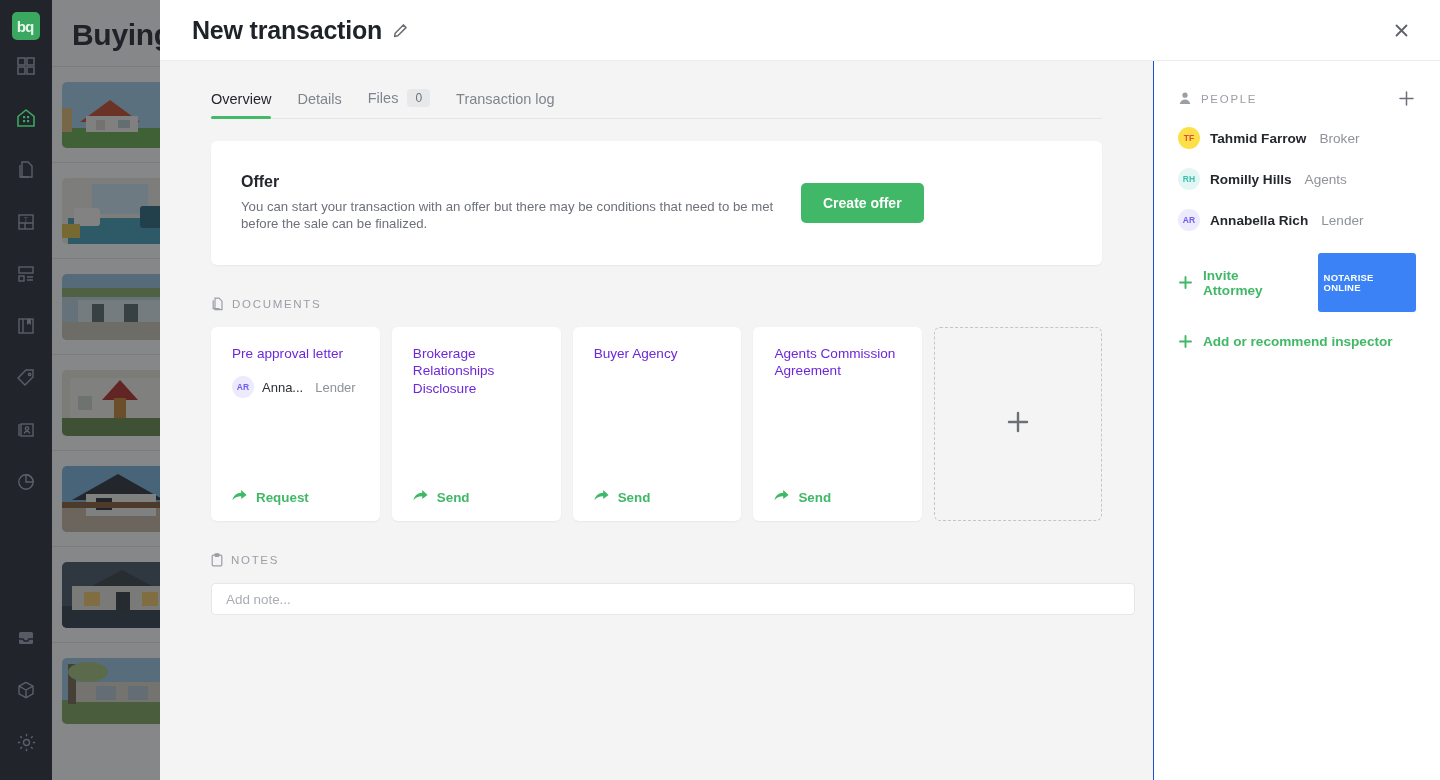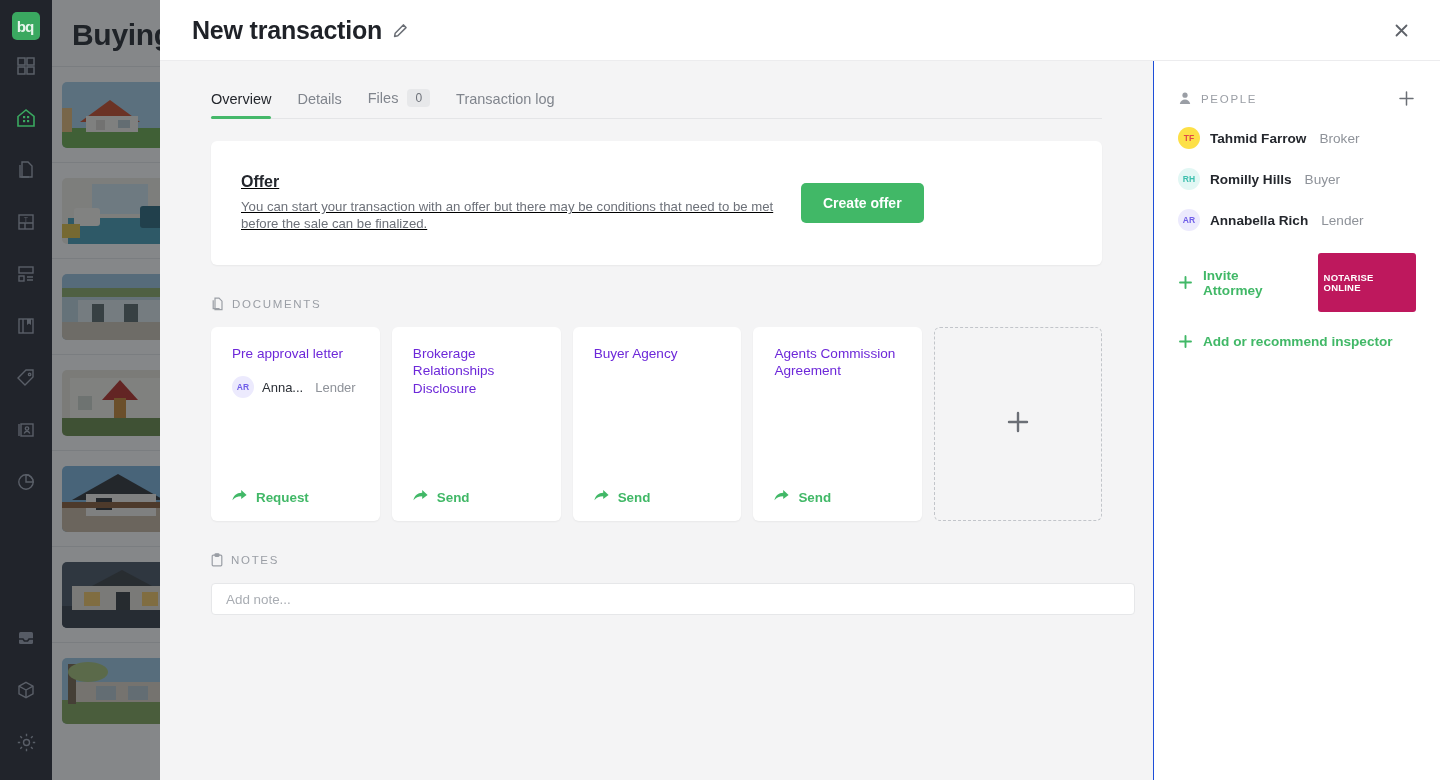--- a/index.html
+++ b/index.html
@@ -97,21 +97,21 @@
     background:#e7e8ea; color:#6e727a; font-size:12px; border-radius:4px;
     padding:3px 8px; line-height:1;
   }
 
   
   .offer-card {
     margin-top:22px; background:#ffffff; border-radius:6px;
     height:124px; display:flex; align-items:center; padding:0 32px 0 30px;
     box-shadow:0 1px 2px rgba(20,22,26,0.05);
   }
-  .offer-text { flex:1 1 auto; max-width:560px;text-decoration:underline; }
+  .offer-text { flex:1 1 auto; max-width:560px; }
   .offer-title { font-size:16px; font-weight:bold; color:#24272d; }
   .offer-desc {
     margin-top:8px; font-size:13.2px; line-height:1.28; color:#6d7179;
   }
   .btn-primary {
     background:#41b867; color:#ffffff; font-size:14px; font-weight:bold;
     border:none; border-radius:5px; padding:12px 22px; cursor:pointer;
     white-space:nowrap;
   }
 
@@ -176,21 +176,21 @@
     display:flex; align-items:center; gap:10px; margin-top:19px; cursor:pointer;
   }
   .person-name { font-size:13.6px; font-weight:bold; color:#24272d; }
   .person-role { font-size:13.6px; color:#8e9299; margin-left:3px; }
   .action-row {
     display:flex; align-items:center; gap:10px; margin-top:22px; cursor:pointer;
   }
   .action-plus { color:#41b867; display:flex; }
   .action-label { font-size:13.6px; font-weight:bold; color:#41b867; }
   .badge-blue {
-    background:#be185d; color:#ffffff; font-size:9.5px; font-weight:bold;
+    background:#3b82f6; color:#ffffff; font-size:9.5px; font-weight:bold;
     letter-spacing:0.2px; border-radius:3px; padding:20px 6px; margin-left:10px;
     line-height:1;
   }
 </style>
 </head>
 <body>
 
 <div id="app">
 
   <div class="bg-page">
@@ -561,21 +561,21 @@
 
         <div class="person-row">
           <div class="avatar av-red">TF</div>
           <span class="person-name">Tahmid Farrow</span>
           <span class="person-role">Broker</span>
         </div>
 
         <div class="person-row">
           <div class="avatar av-teal">RH</div>
           <span class="person-name">Romilly Hills</span>
-          <span class="person-role">Buyer</span>
+          <span class="person-role">Agents</span>
         </div>
 
         <div class="person-row">
           <div class="avatar av-purple">AR</div>
           <span class="person-name">Annabella Rich</span>
           <span class="person-role">Lender</span>
         </div>
 
         <div class="action-row">
           <span class="action-plus">

